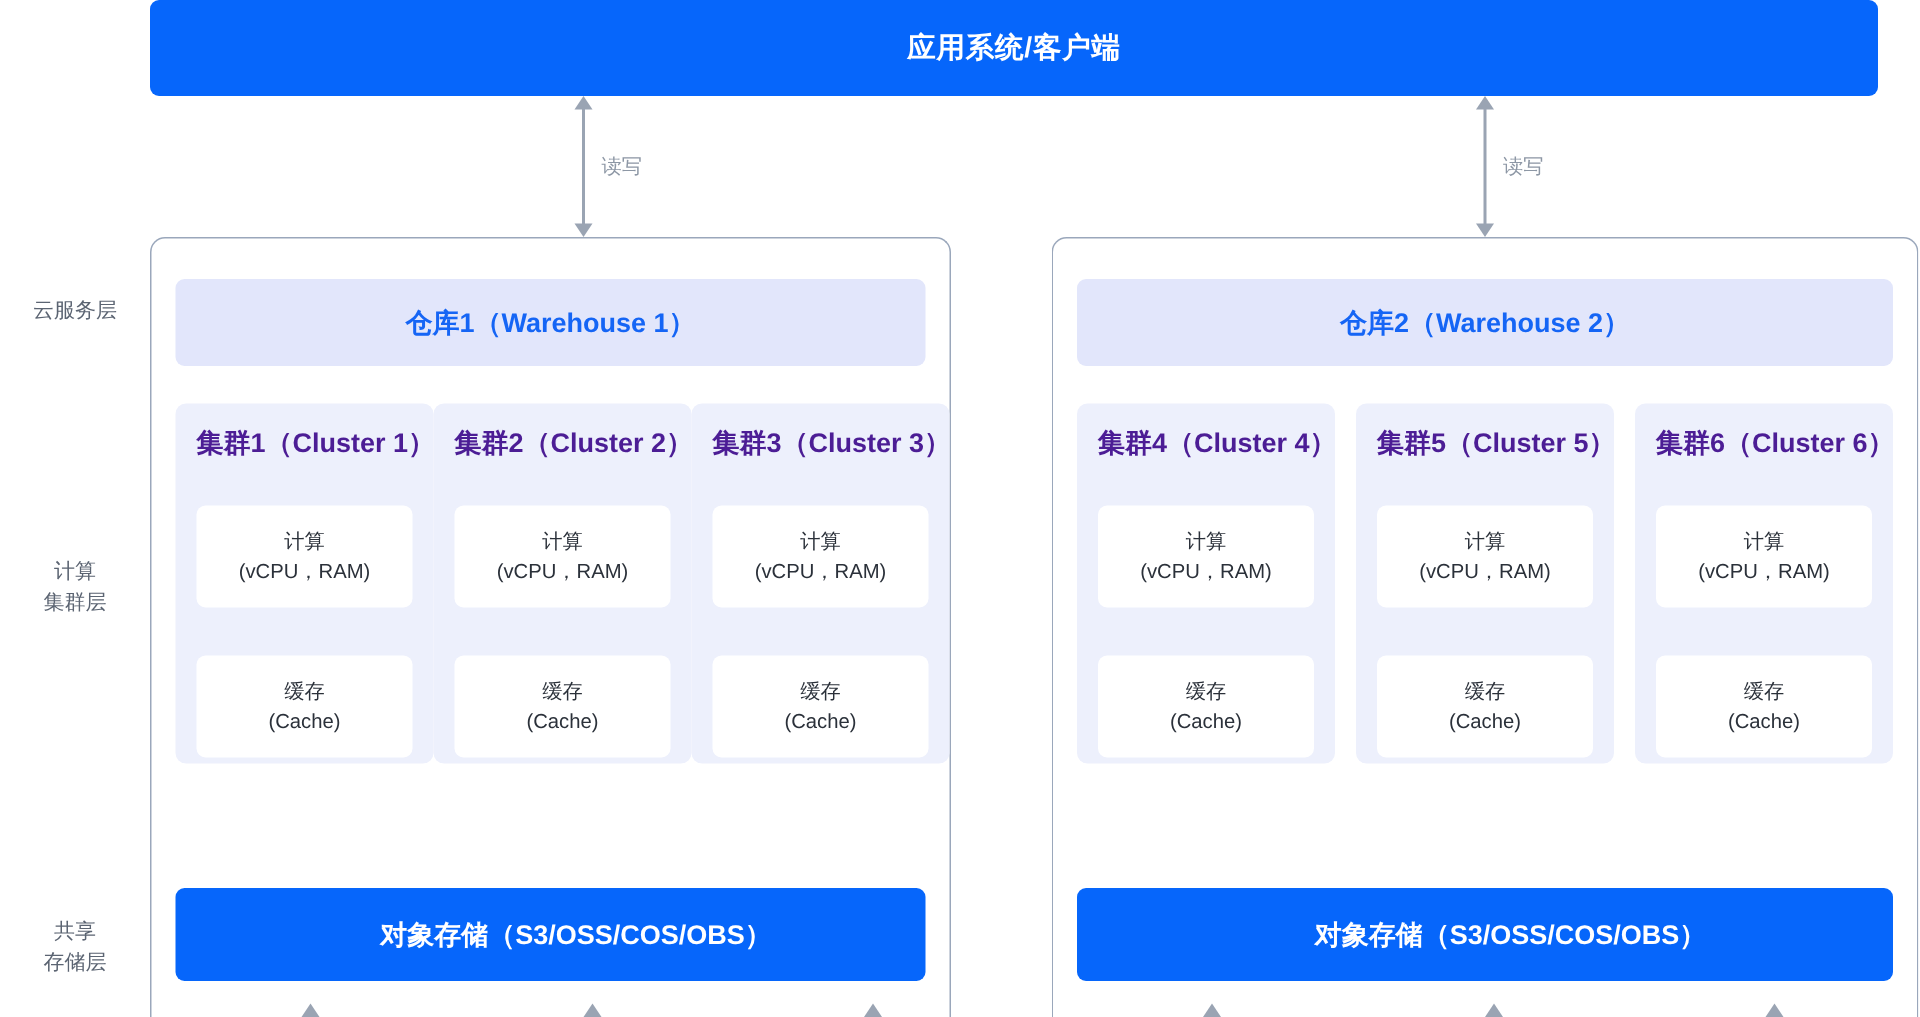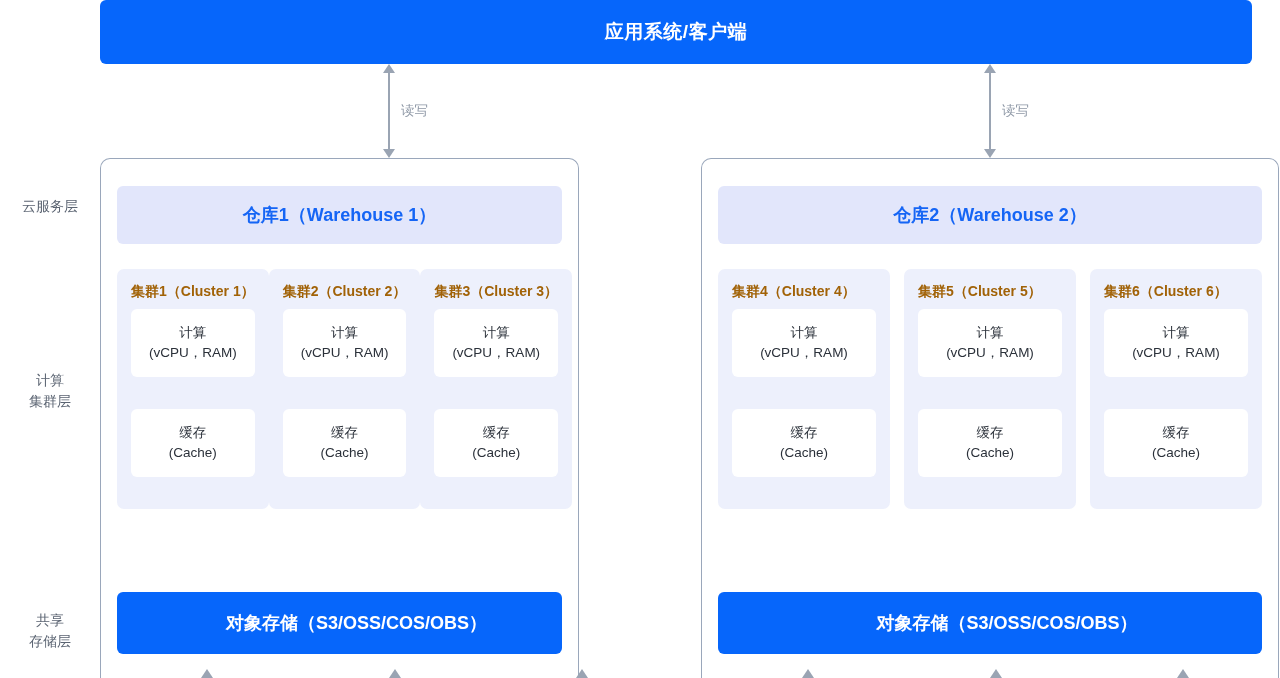--- a/index.html
+++ b/index.html
@@ -54,21 +54,21 @@
   .warehouse {
     position: absolute;
     top: 158px;
     height: 520px;
     border: 1px solid #9aa7bb;
     border-bottom: none;
     border-radius: 10px 10px 0 0;
     background: #ffffff;
     box-sizing: border-box;
   }
-  .warehouse-1 { left: 100px;  width: 479px; }
+  .warehouse-1 { left: 100px;  width: 534px; }
   .warehouse-2 { left: 701px;  width: 578px; }
 
   .warehouse-header {
     position: absolute;
     left: 16px;
     right: 16px;
     top: 27px;
     height: 58px;
     background: #E2E6FB;
     border-radius: 6px;
@@ -94,24 +94,24 @@
   }
   .cluster {
     width: 172px;
     background: #EDF0FC;
     border-radius: 7px;
     box-sizing: border-box;
     padding: 14px 14px 16px 14px;
     position: relative;
   }
   .cluster-title {
-    color: #a16207;
-    font-size: 14px;
+    color: #4c1d95;
+    font-size: 18px;
     font-weight: bold;
-    margin-bottom: 8px;
+    margin-bottom: 30px;
     white-space: nowrap;
   }
   .cluster-sub {
     background: #ffffff;
     border-radius: 6px;
     height: 68px;
     display: flex;
     flex-direction: column;
     align-items: center;
     justify-content: center;

